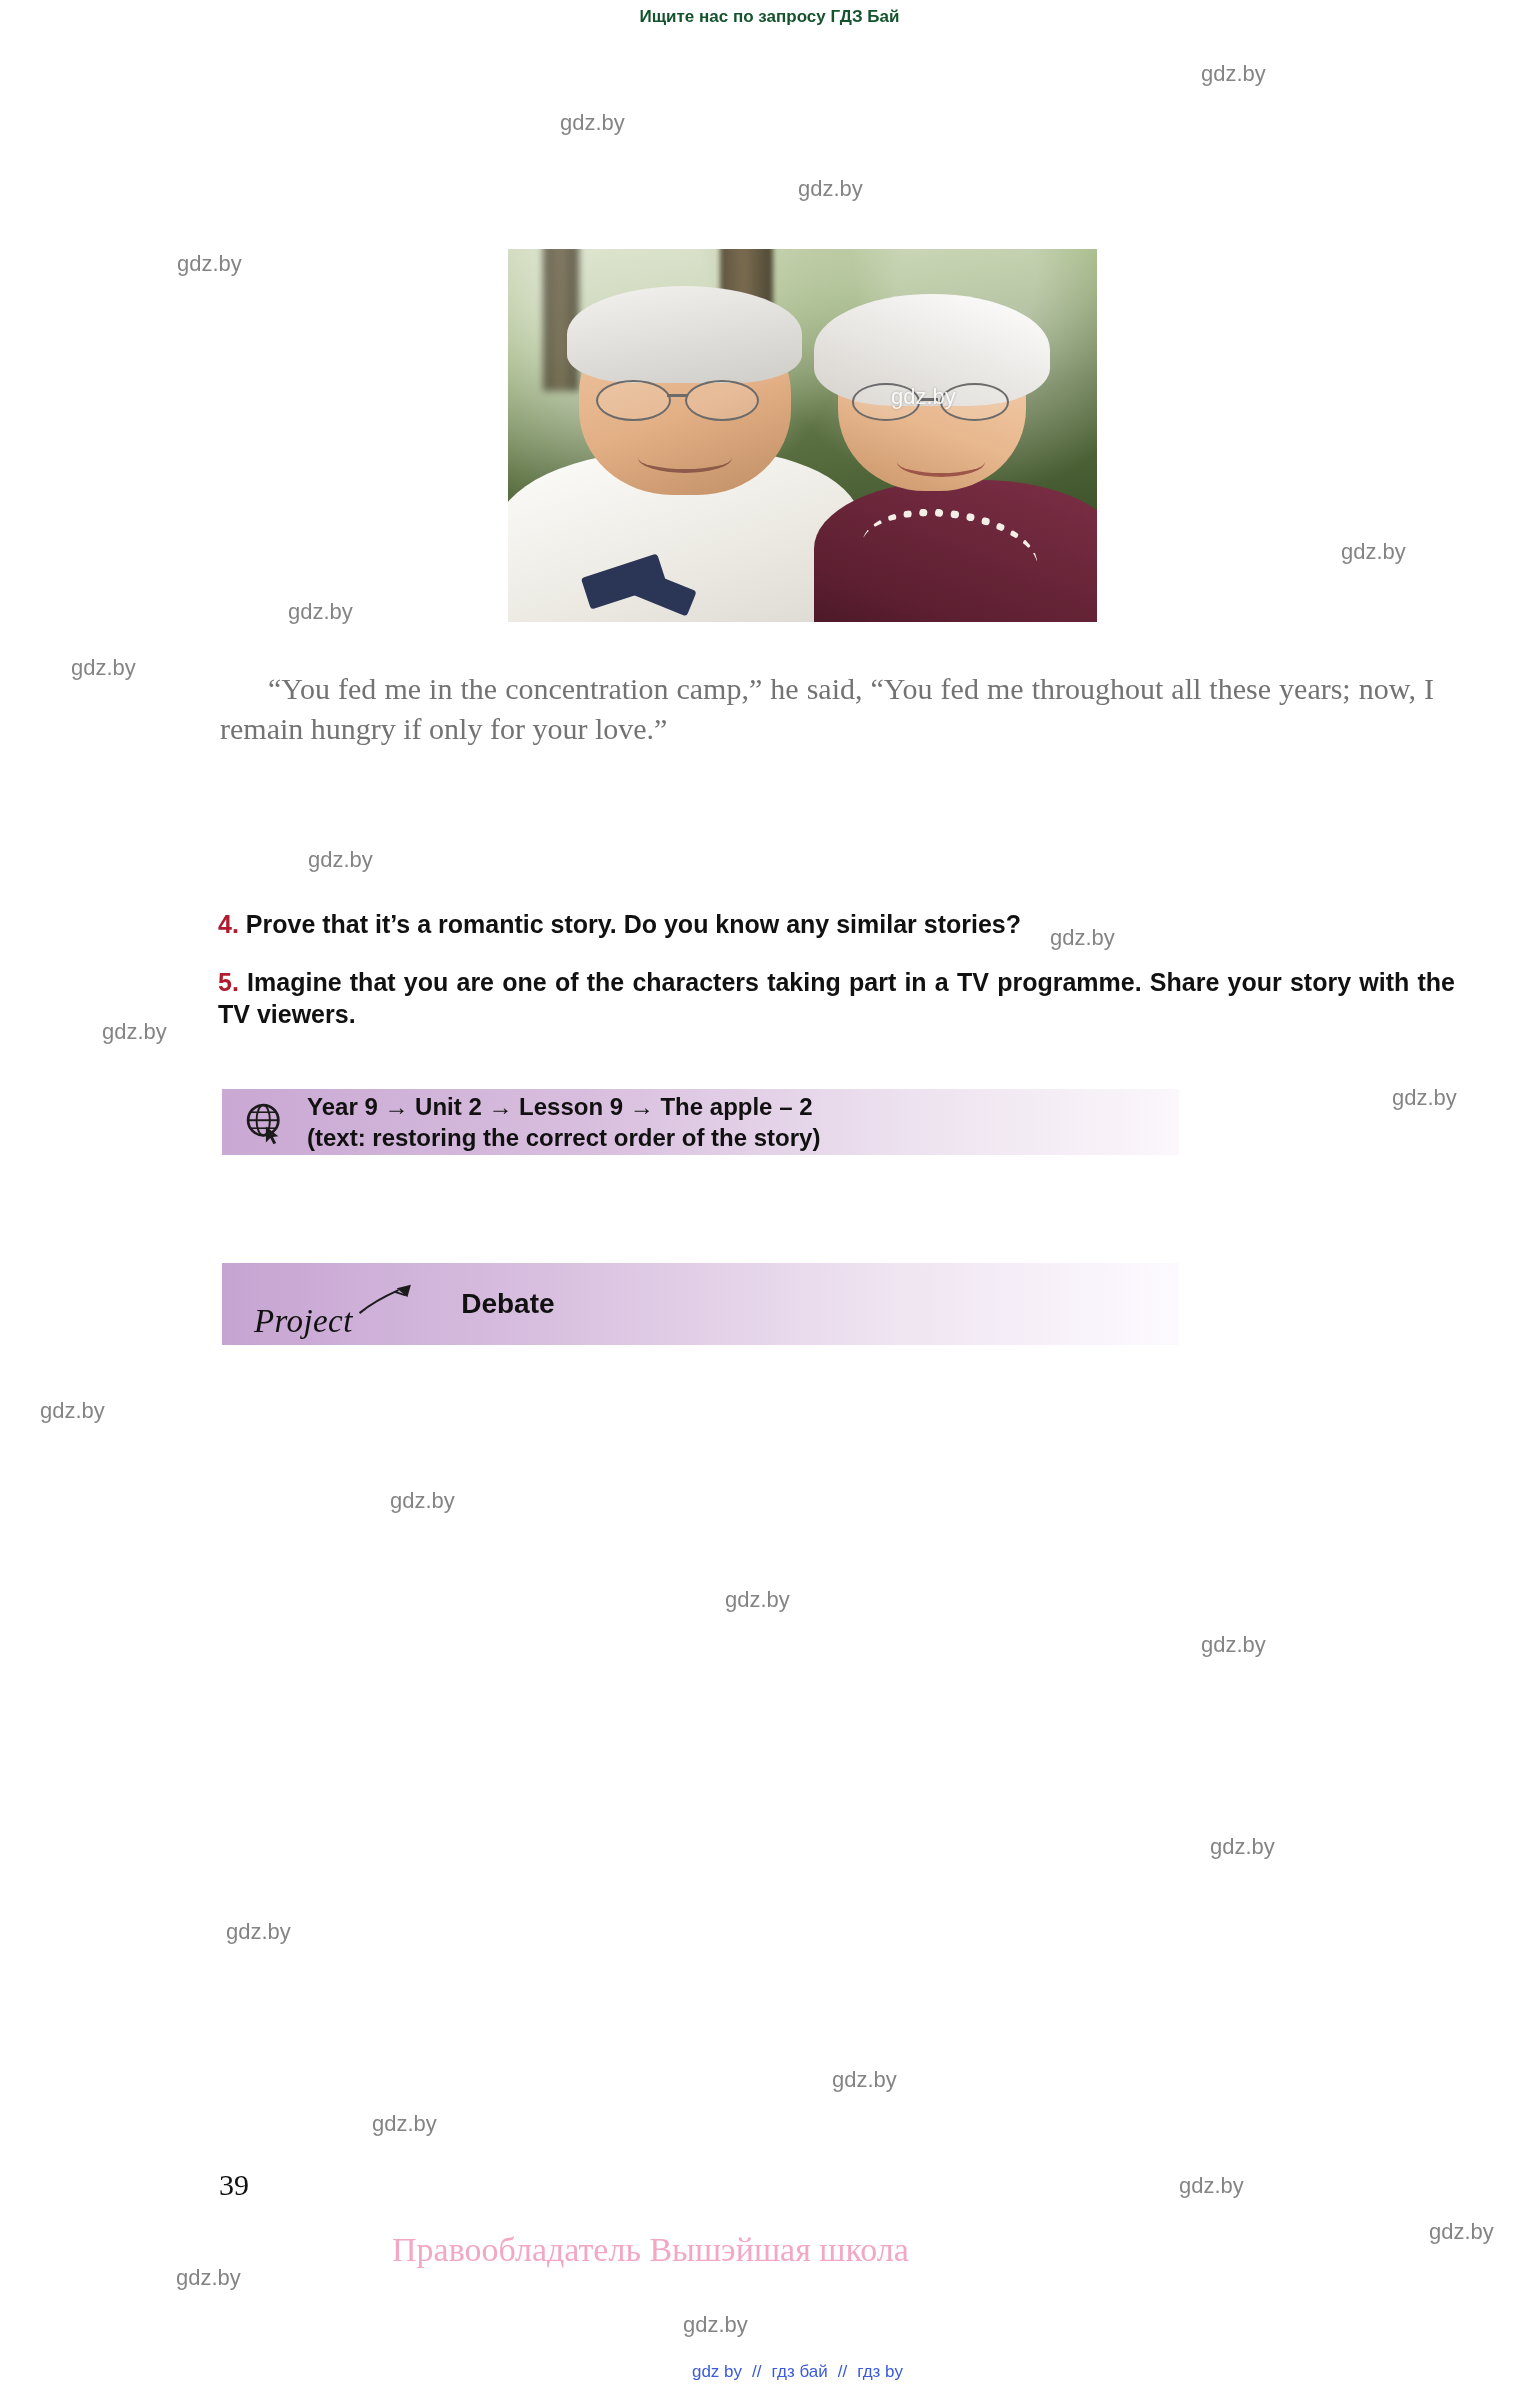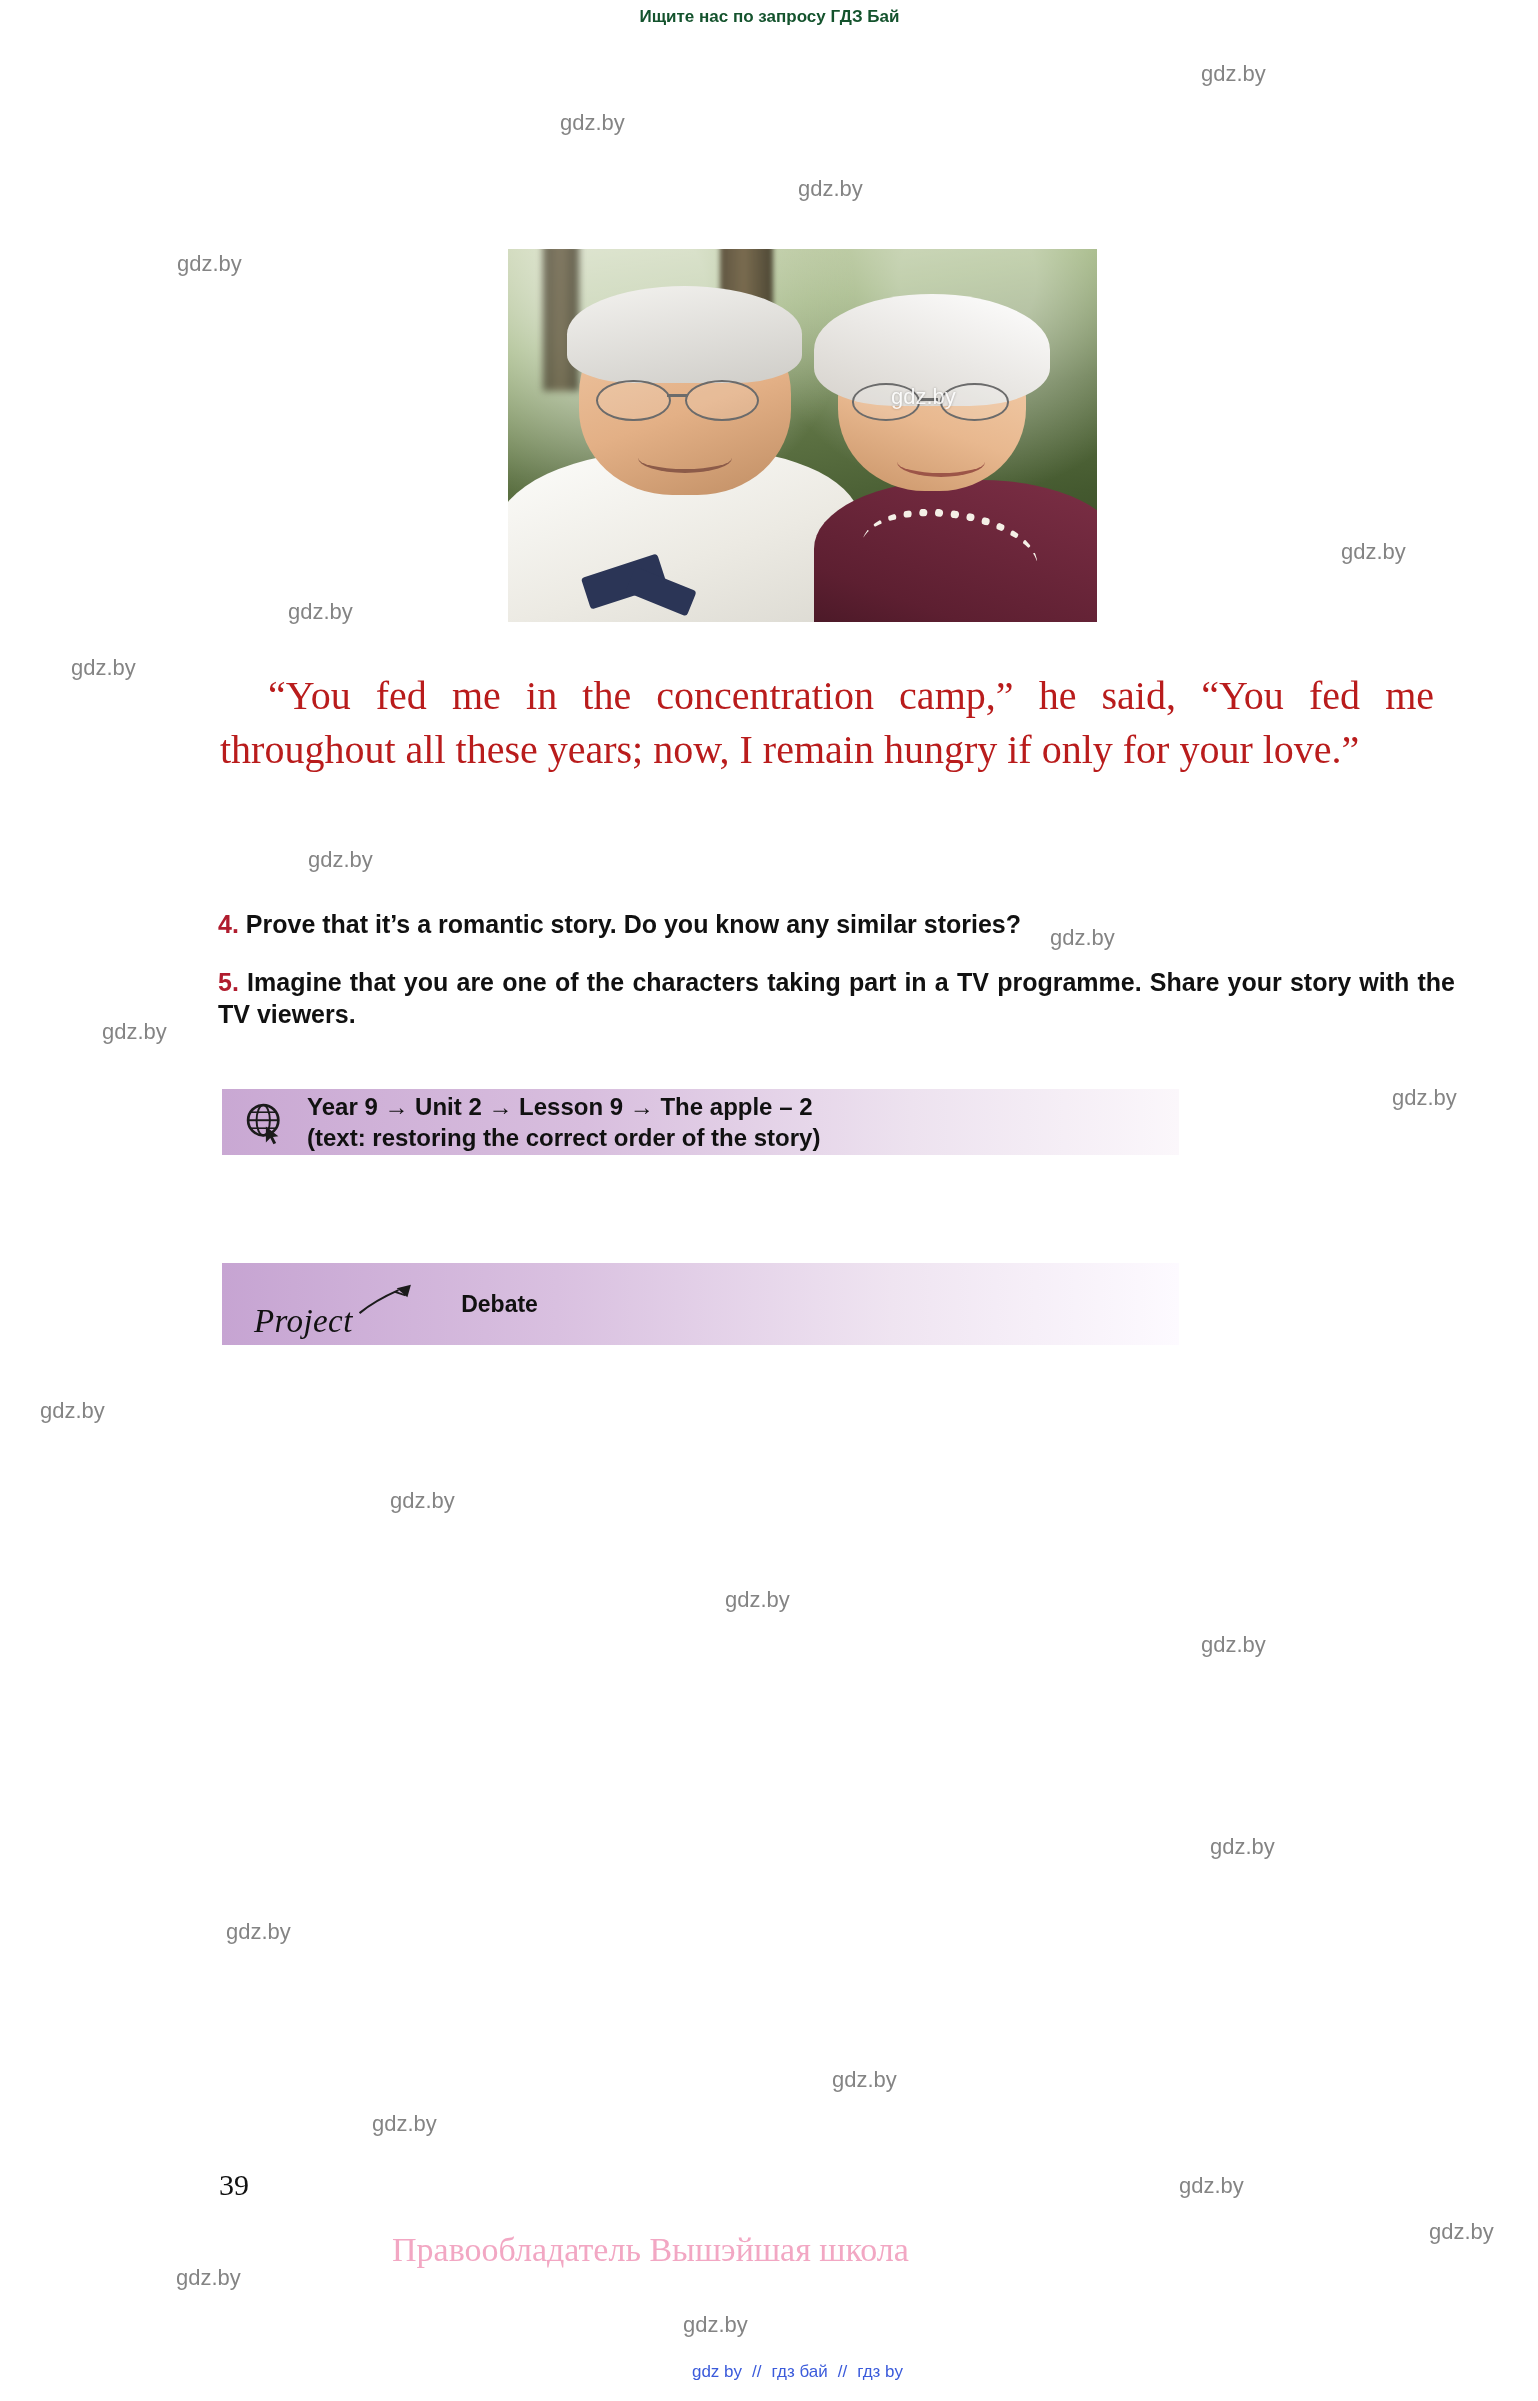--- a/index.html
+++ b/index.html
@@ -201,23 +201,23 @@
     transform: rotate(8deg);
   }
 
   
   .quote {
     position: absolute;
     left: 220px;
     top: 669px;
     width: 1214px;
     font-family: "Liberation Serif", serif;
-    font-size: 40px;
+    font-size: 30px;
     line-height: 1.34;
-    color: #b91c1c;
+    color: #737373;
     text-align: justify;
   }
   .quote .indent { display: inline-block; width: 48px; }
 
   .task {
     position: absolute;
     font-family: "Liberation Sans", sans-serif;
     font-size: 25px;
     font-weight: bold;
     color: #111;
@@ -271,21 +271,21 @@
     font-style: italic;
     font-size: 33px;
     color: #111;
     margin-left: 32px;
     letter-spacing: 0.4px;
     margin-top: 34px;
   }
   .pen-icon { margin-left: 3.5px; }
   .project-label {
     font-family: "Liberation Sans", sans-serif;
-    font-size: 23px;
+    font-size: 28px;
     font-weight: bold;
     color: #111;
     margin-left: 43px;
   }
 
   
   .page-number {
     position: absolute;
     left: 219px;
     top: 2168px;

